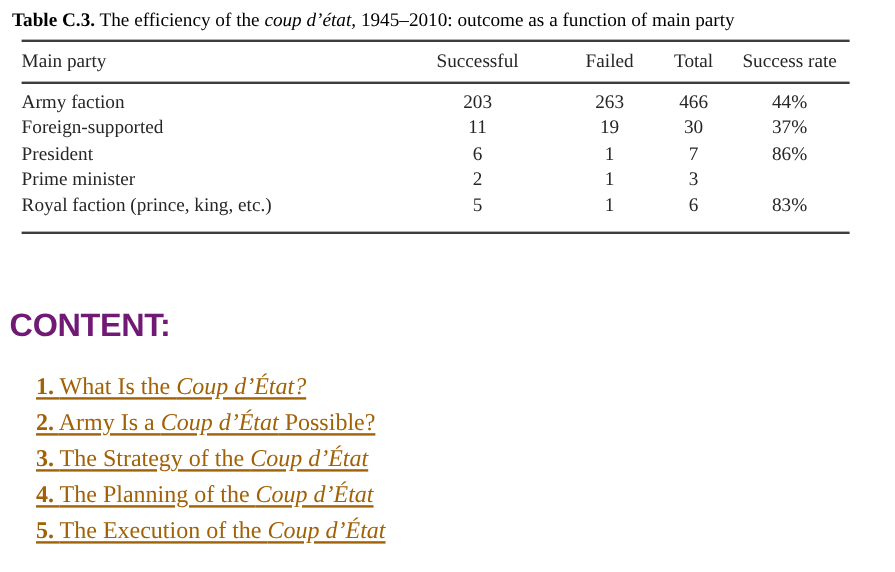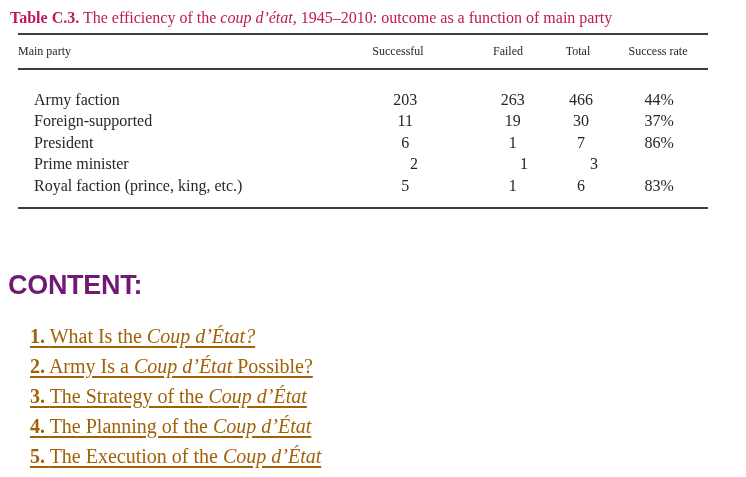--- a/index.html
+++ b/index.html
@@ -9,30 +9,30 @@
     font-family: "Liberation Serif", serif;
     color: #262626;
     overflow: hidden;
   }
 
   
   .table-title {
     margin: 8px 0 0 10px;
     font-size: 16px;
     line-height: 20px;
-    color: #be185d;
+    color: #000000;
   }
   .table-title b { font-weight: 700; }
   .table-title i { font-style: italic; }
 
   
   .ctable { margin: 5px 0 0 18px; width: 690px; }
   .rule  { height: 2px; background: #3d3d3d; }
-  .thead { display: flex; height: 33px; align-items: center; font-size: 12px; }
-  .tbody { padding: 19px 0 10px; margin-left: 16px; }
+  .thead { display: flex; height: 33px; align-items: center; font-size: 16px; }
+  .tbody { padding: 5px 0 10px; }
   .trow  { display: flex; height: 21.5px; align-items: center; font-size: 16px; }
   .c0 { width: 310px; text-align: left; }
   .c1 { width: 140px; text-align: center; }
   .c2 { width: 80px;  text-align: center; }
   .c3 { width: 60px;  text-align: center; font-family: Liberation Serif, serif; }
   .c4 { width: 100px; text-align: center; }
 
   
   .content-heading {
     margin: 62px 0 0 8px;

